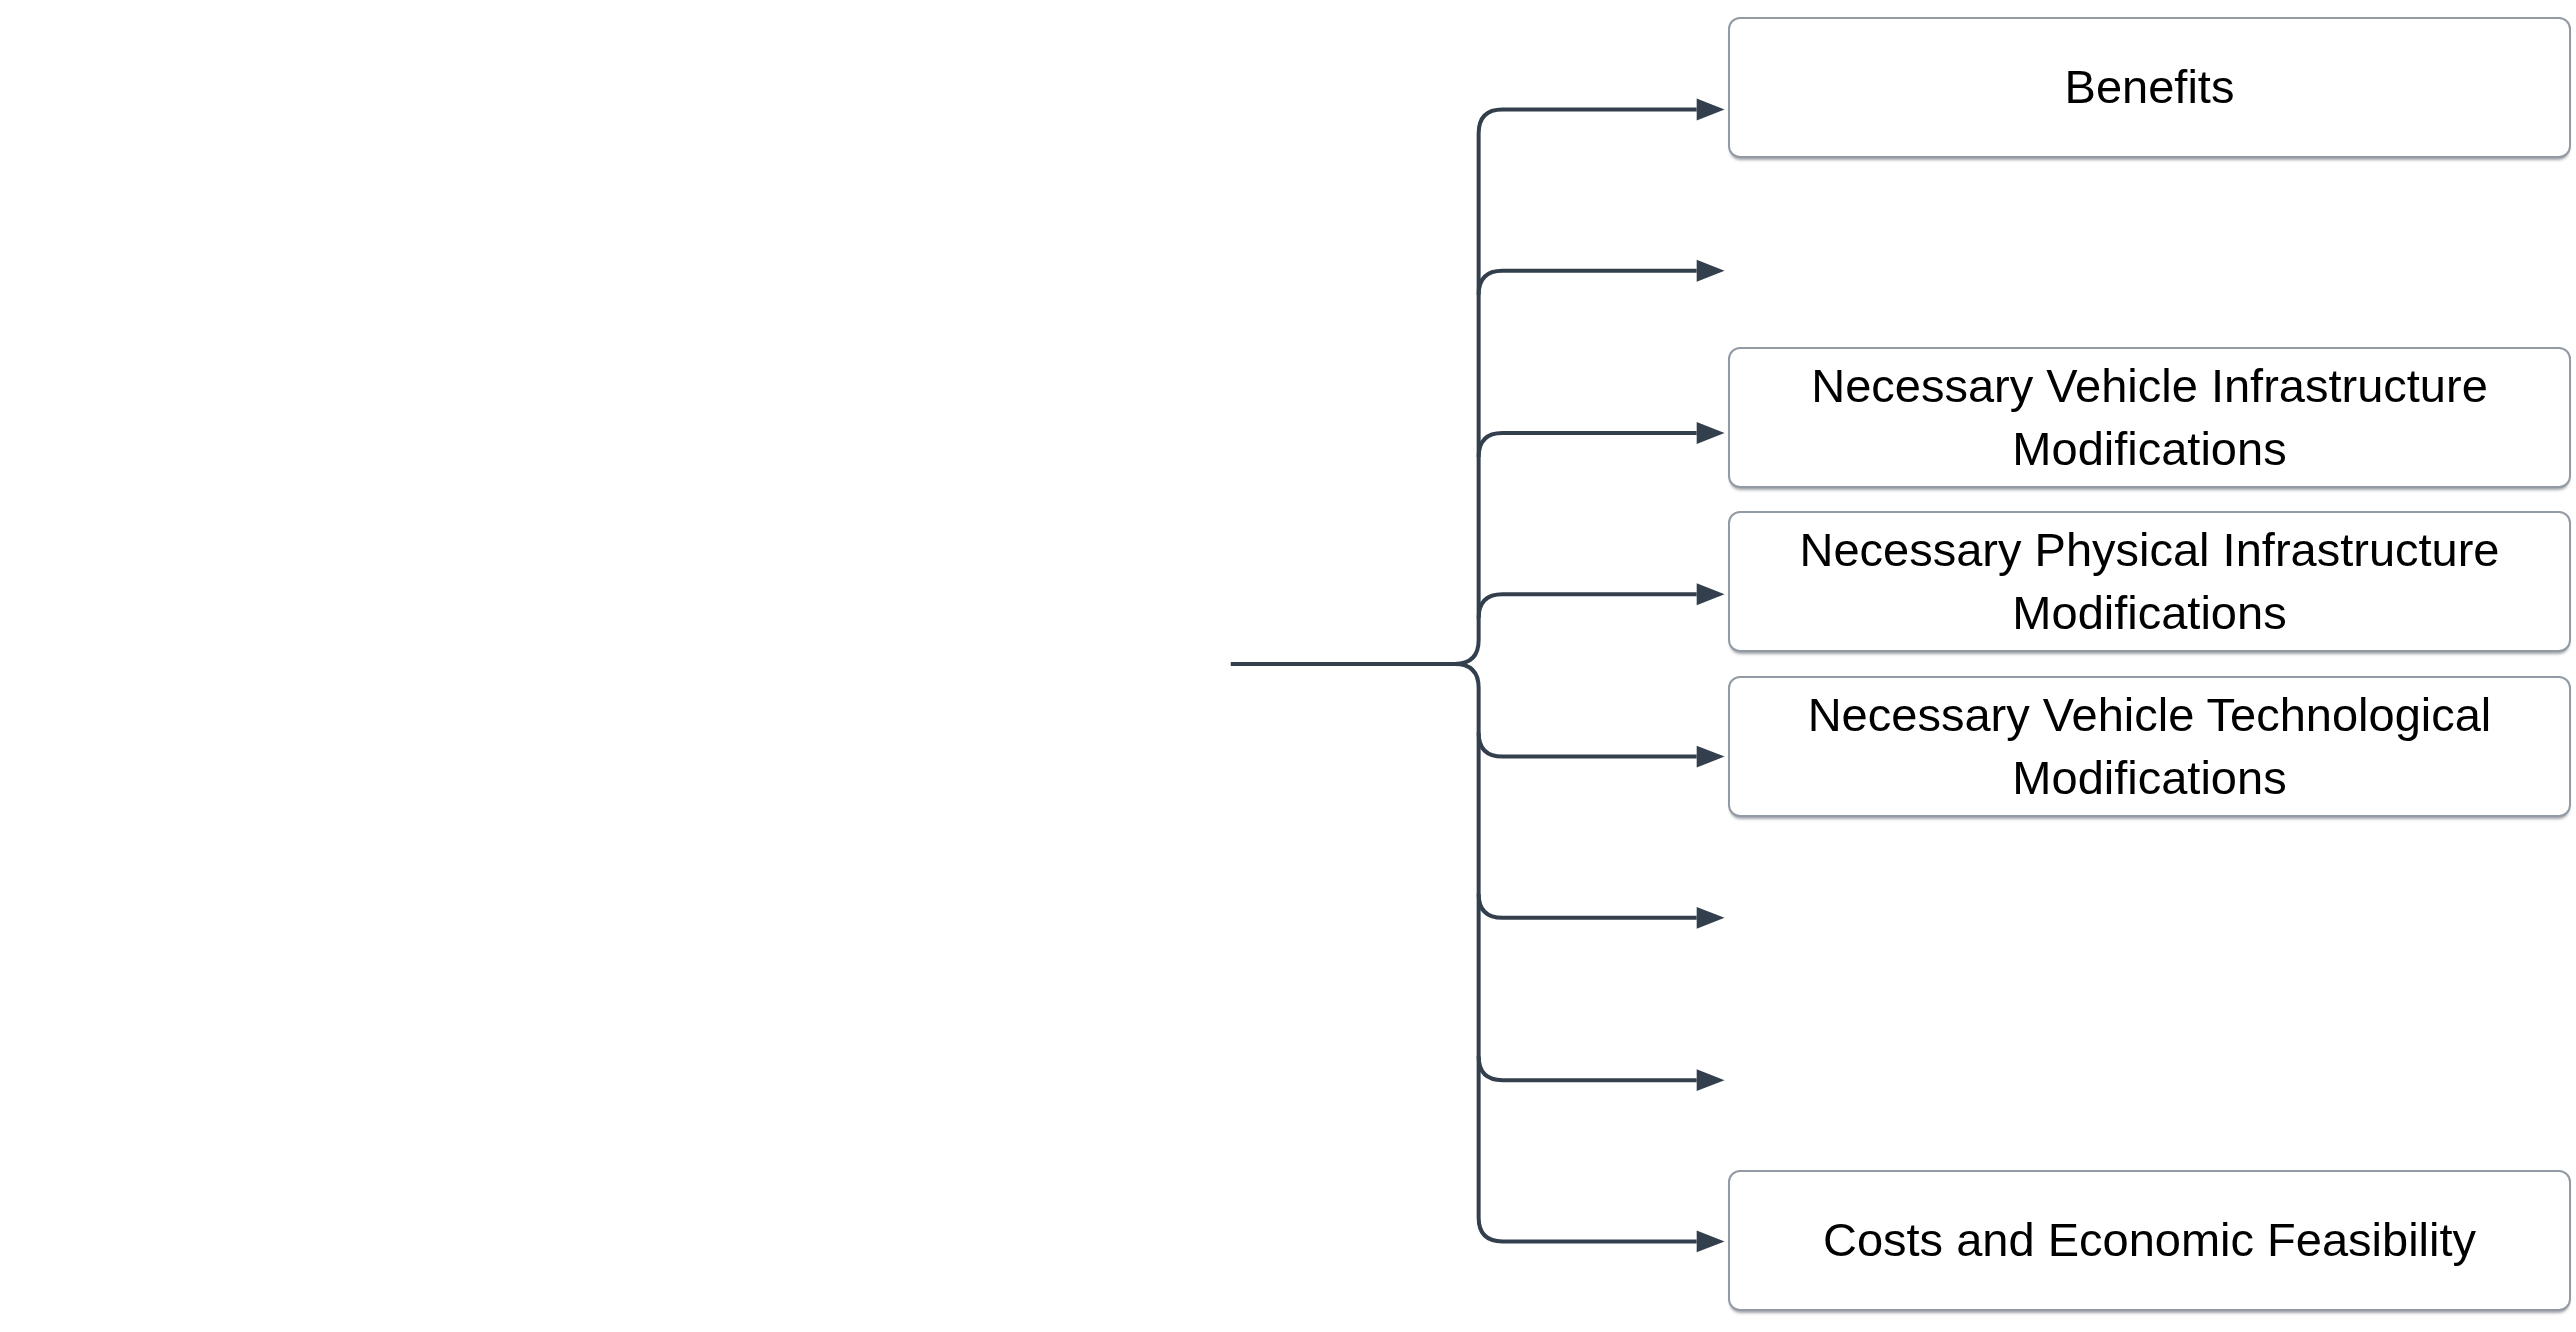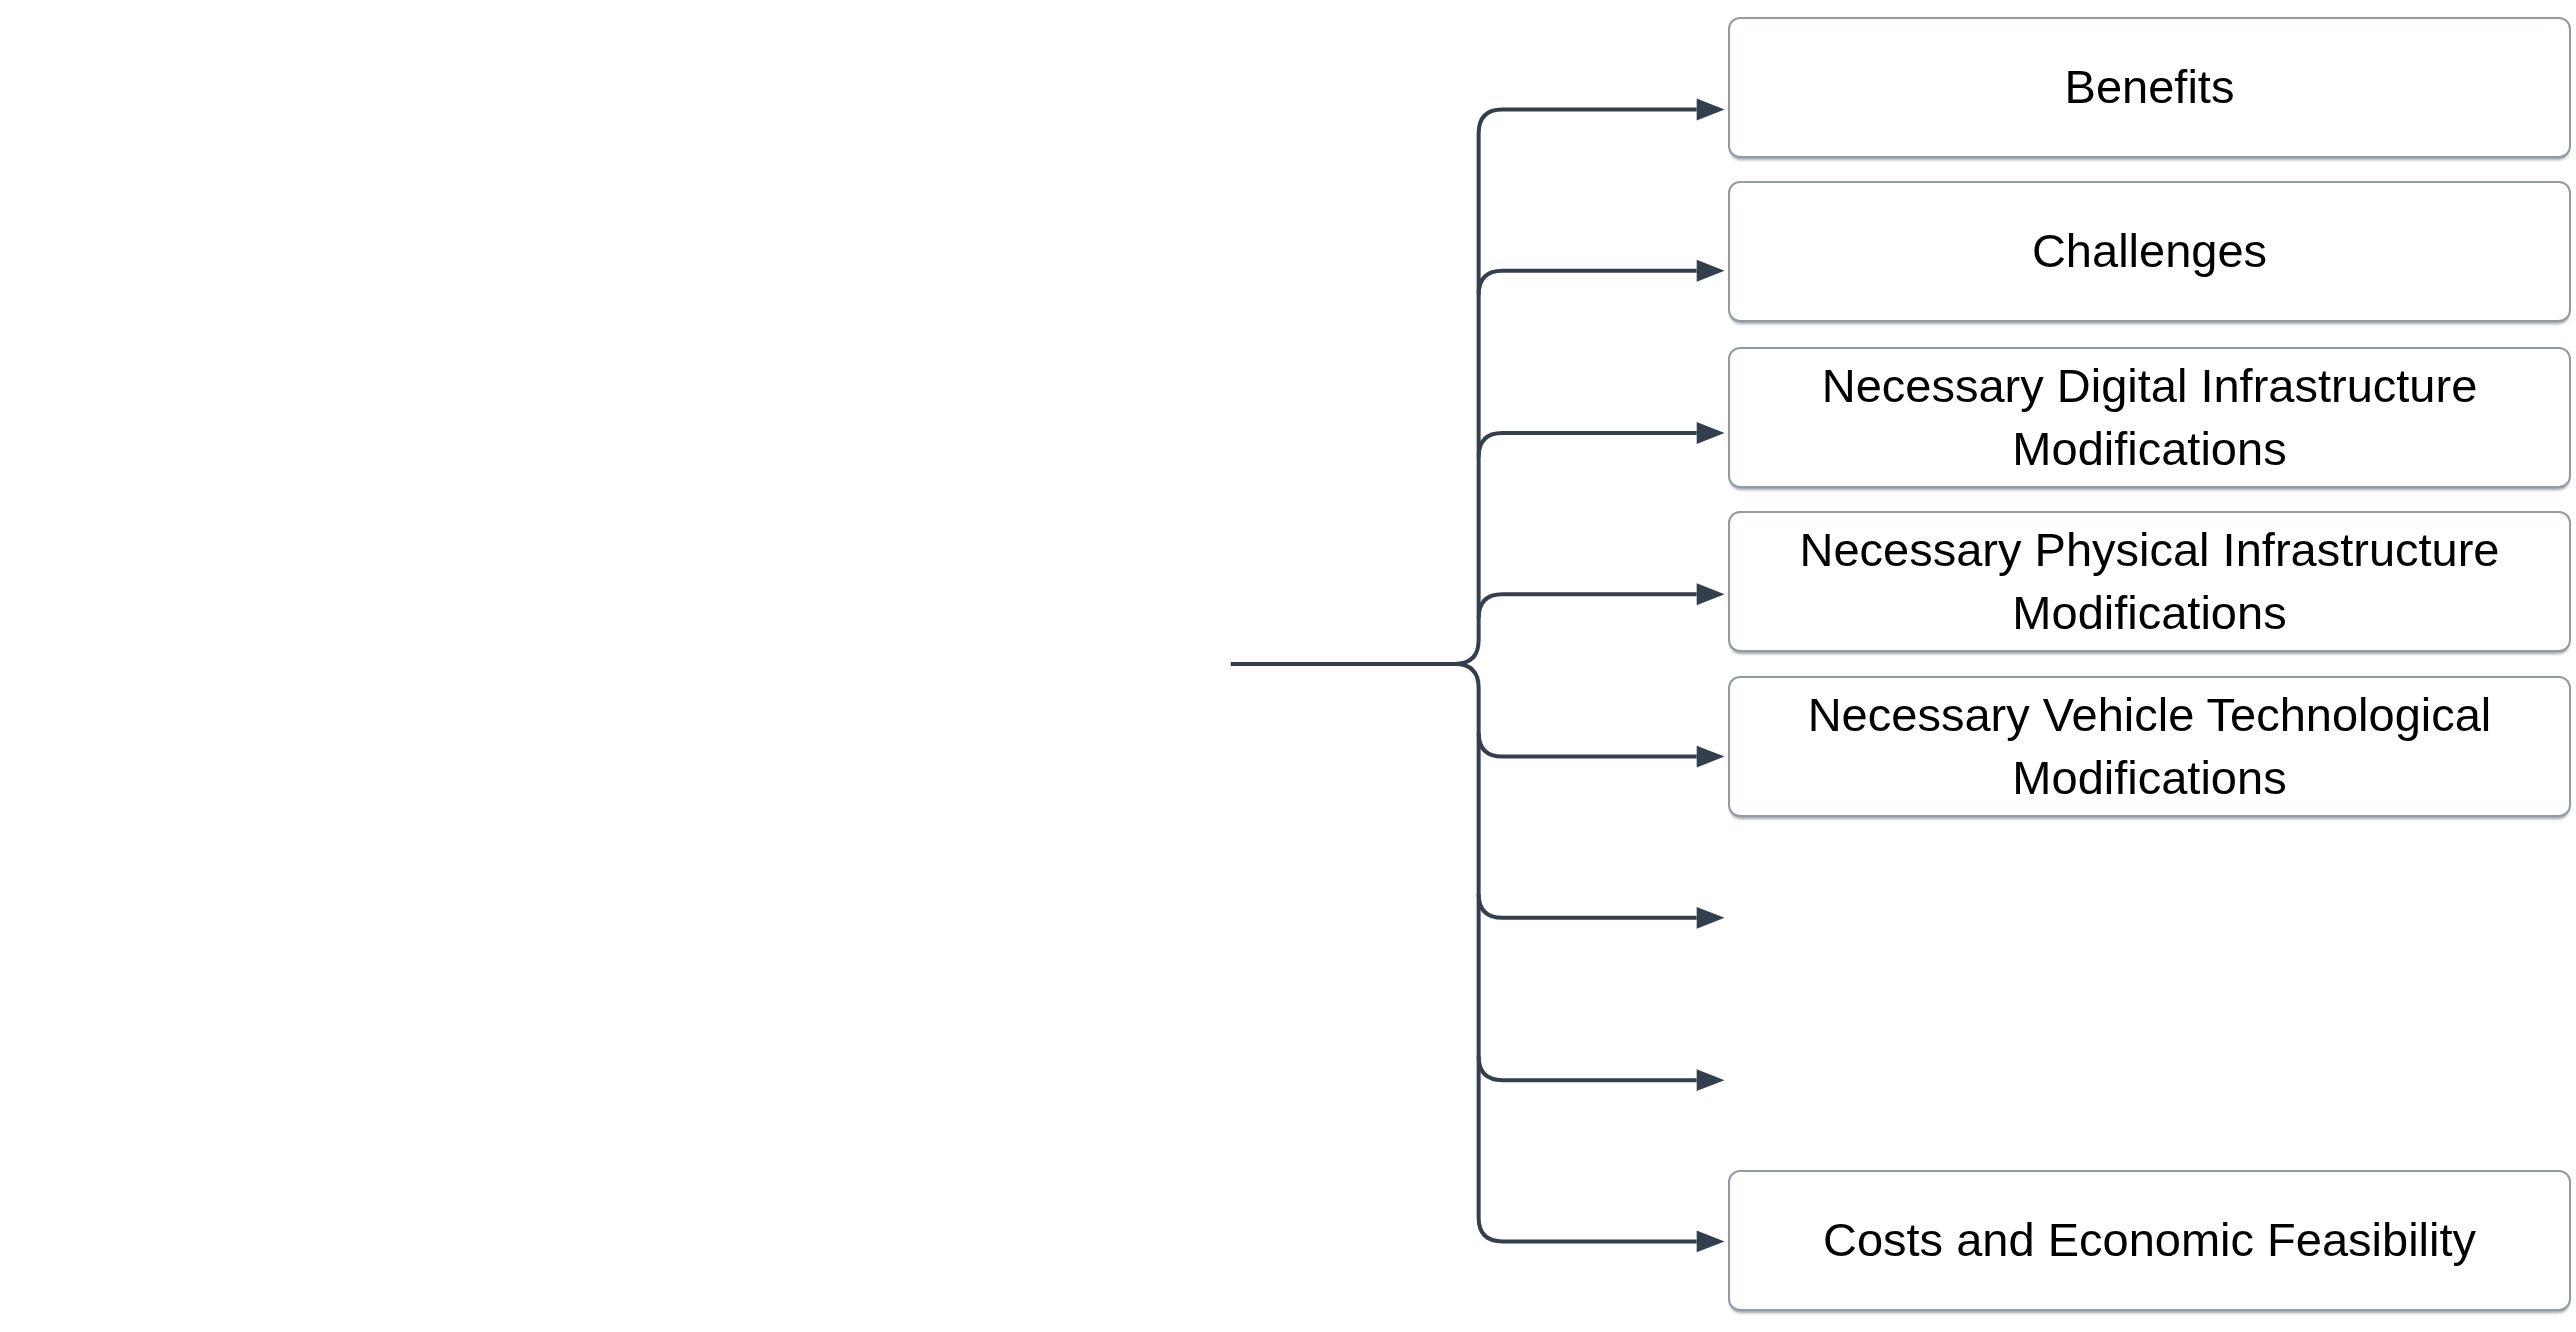--- a/index.html
+++ b/index.html
@@ -90,25 +90,22 @@
     <polygon class="arrowhead" points="1704,749 1704,771 1732,760"></polygon>
     <polygon class="arrowhead" points="1704,911 1704,933 1732,922"></polygon>
     <polygon class="arrowhead" points="1704,1074 1704,1096 1732,1085"></polygon>
     <polygon class="arrowhead" points="1704,1236 1704,1258 1732,1247"></polygon>
   </svg>
 
 
   <div class="node child" style="top:17px">
     <span class="node-label">Benefits</span>
   </div>
-  <div class="node child" style="top:181px">
-    <span class="node-label">Challenges</span>
-  </div>
   <div class="node child" style="top:347px">
-    <span class="node-label">Necessary Digital Infrastructure
+    <span class="node-label">Necessary Vehicle Infrastructure
 Modifications</span>
   </div>
   <div class="node child" style="top:511px">
     <span class="node-label">Necessary Physical Infrastructure
 Modifications</span>
   </div>
   <div class="node child" style="top:676px">
     <span class="node-label">Necessary Vehicle Technological
 Modifications</span>
   </div>

